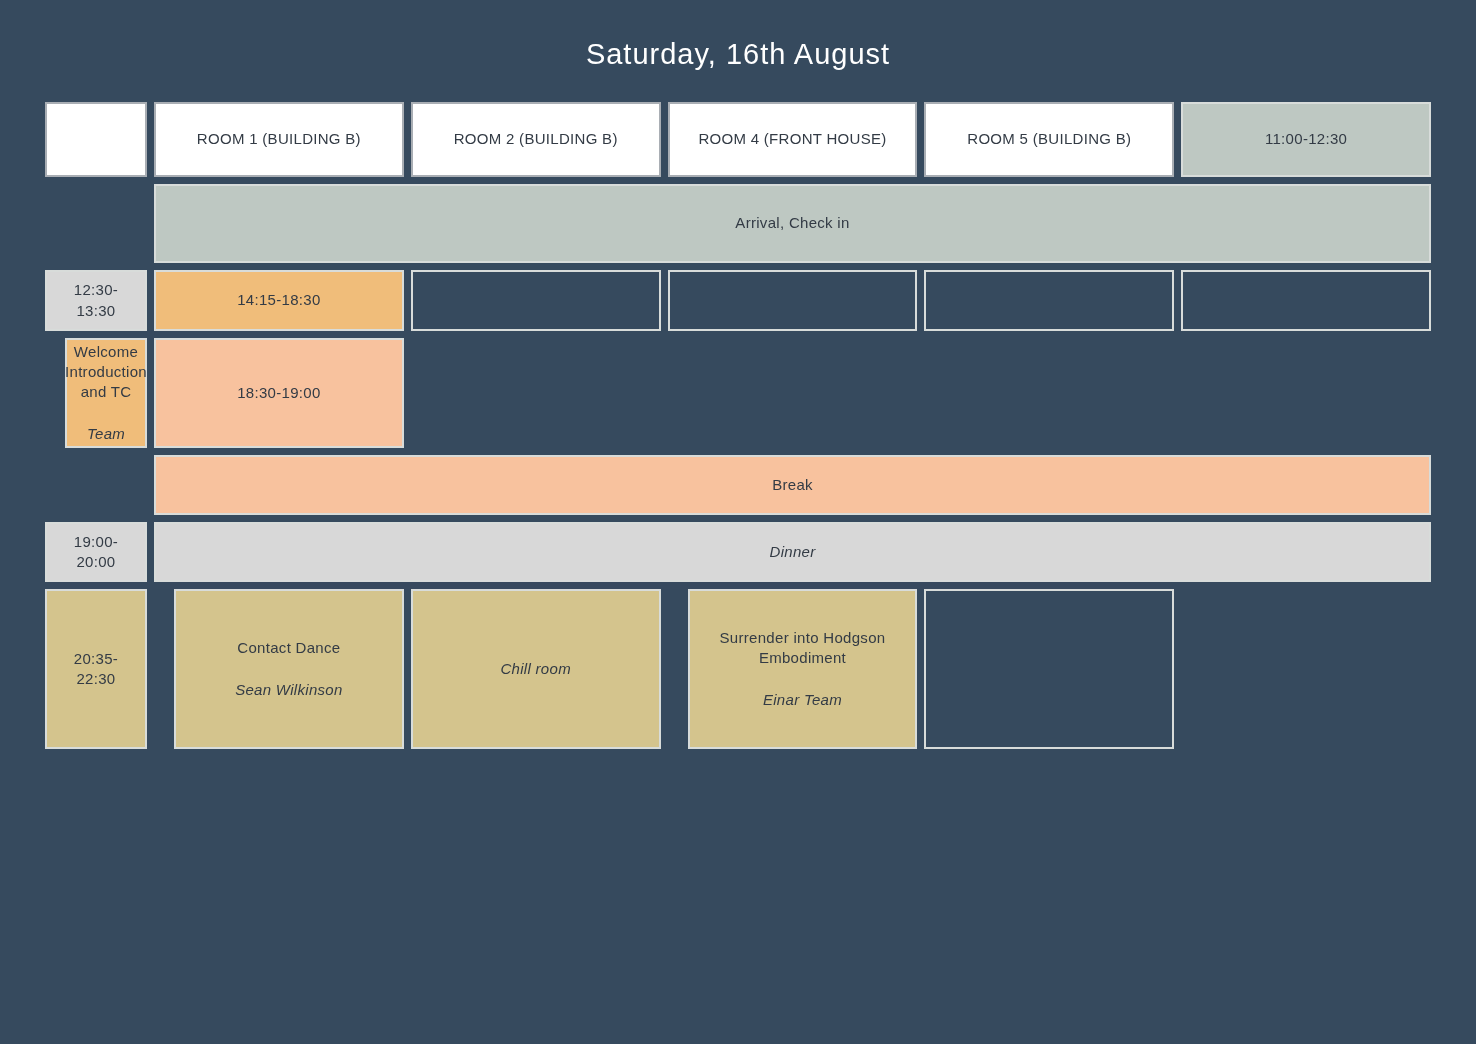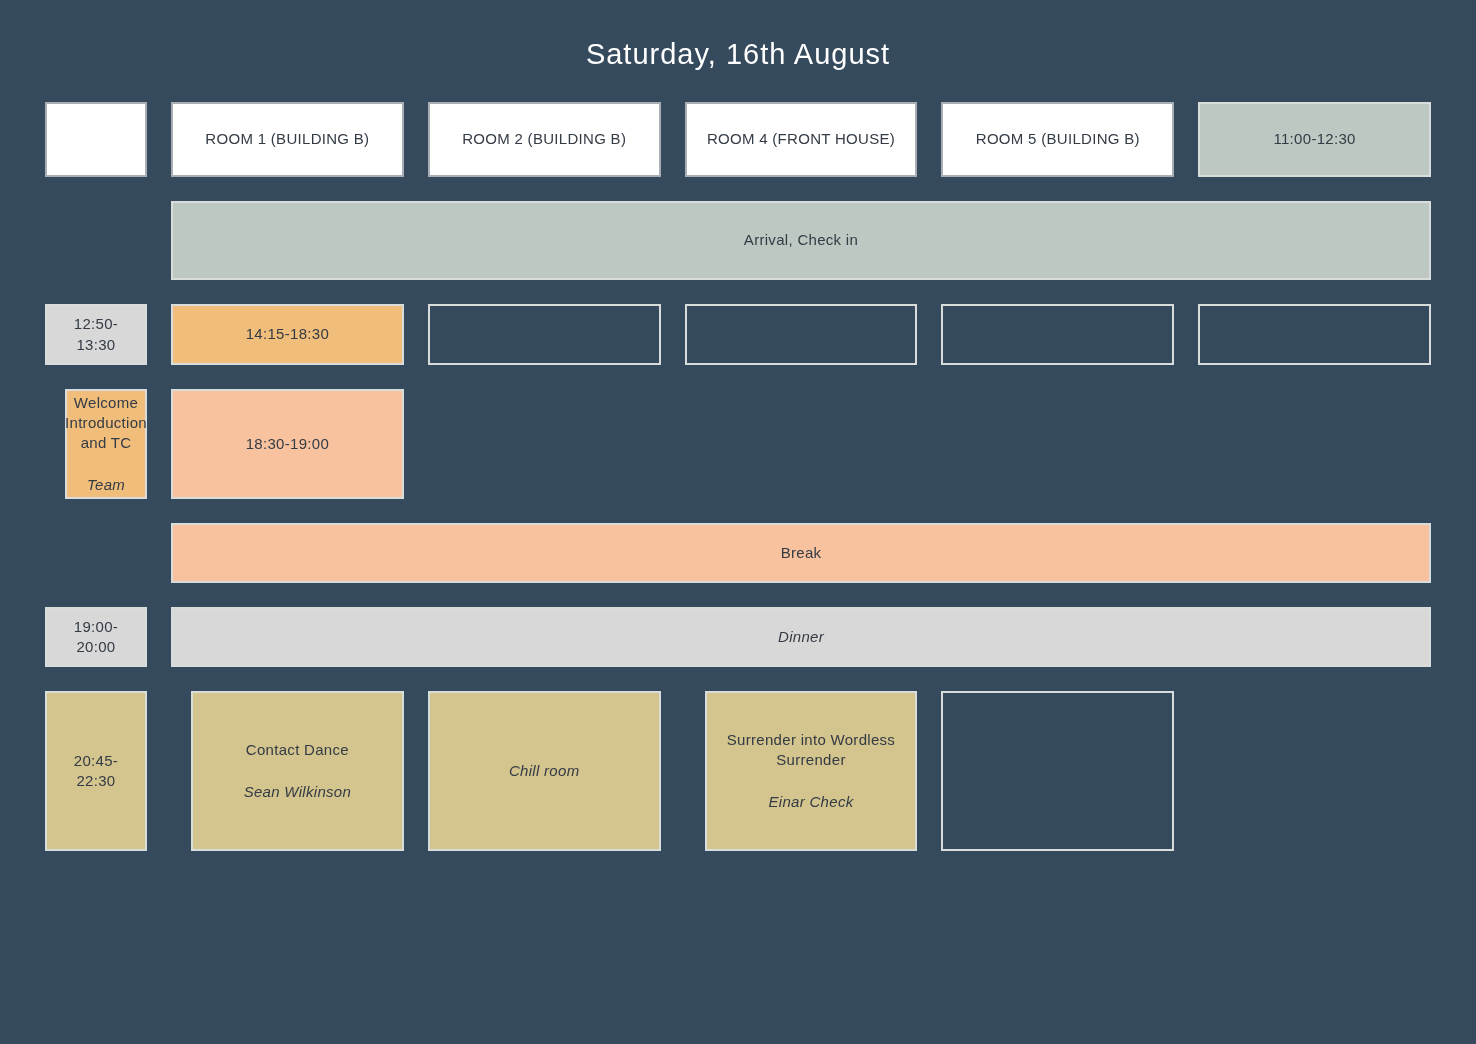--- a/index.html
+++ b/index.html
@@ -29,21 +29,21 @@
     color: var(--text_light);
     font-size: 29px;
     font-weight: 400;
     letter-spacing: 1px;
   }
 
   .schedule {
     display: grid;
     grid-template-columns: 102px repeat(5, 1fr);
     grid-template-rows: 75px 79px 61px 110px 60px 60px 160px;
-    gap: 24px;
+    gap: 7px;
     width: 1386px;
     margin: 31px 45px 0 45px;
   }
 
   .cell {
     display: flex;
     align-items: center;
     justify-content: center;
     text-align: center;
     font-size: 15px;
@@ -80,44 +80,44 @@
 
     <div class="cell c-white"></div>
     <div class="cell c-white">ROOM 1 (BUILDING B)</div>
     <div class="cell c-white">ROOM 2 (BUILDING B)</div>
     <div class="cell c-white">ROOM 4 (FRONT HOUSE)</div>
     <div class="cell c-white">ROOM 5 (BUILDING B)</div>
 
     <div class="cell c-sage">11:00-12:30</div>
     <div class="cell c-sage span-all">Arrival, Check in</div>
 
-    <div class="cell c-gray">12:50-13:30</div>
+    <div class="cell c-gray">12:30-13:30</div>
 
     <div class="cell c-orange">14:15-18:30</div>
     <div class="cell c-navy"></div>
     <div class="cell c-navy"></div>
     <div class="cell c-navy"></div>
     <div class="cell c-navy"></div>
     <div class="cell c-orange multi">
       <div>Welcome Introduction and TC</div>
       <div class="italic">Team</div>
     </div>
 
     <div class="cell c-salmon">18:30-19:00</div>
     <div class="cell c-salmon span-all">Break</div>
 
     <div class="cell c-gray">19:00-20:00</div>
     <div class="cell c-gray span-all italic">Dinner</div>
 
-    <div class="cell c-tan">20:45-22:30</div>
+    <div class="cell c-tan">20:35-22:30</div>
     <div class="cell c-tan multi">
       <div>Contact Dance</div>
       <div class="italic">Sean Wilkinson</div>
     </div>
     <div class="cell c-tan italic">Chill room</div>
     <div class="cell c-tan multi">
-      <div>Surrender into Wordless Surrender</div>
-      <div class="italic">Einar Check</div>
+      <div>Surrender into Hodgson Embodiment</div>
+      <div class="italic">Einar Team</div>
     </div>
     <div class="cell c-navy"></div>
 
   </div>
 </div>
 
 </body></html>

